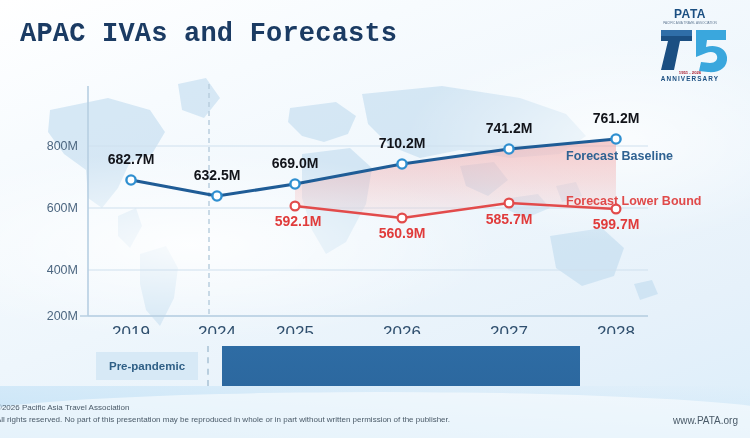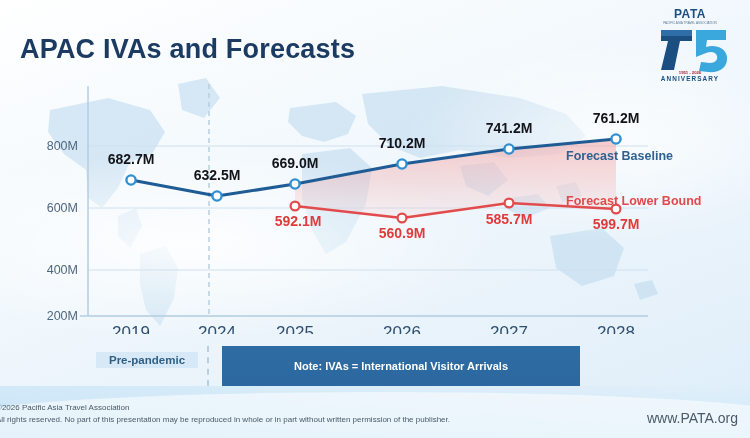--- a/index.html
+++ b/index.html
@@ -19,22 +19,22 @@
   .mapwrap svg { position:absolute; left:-10px; top:58px; width:770px; height:300px;
                  opacity:.55; filter: blur(0.4px); }
   .sheen { position:absolute; pointer-events:none; }
   .sheen.a { left:-120px; top:150px; width:620px; height:190px;
      background: radial-gradient(ellipse at center, rgba(255,255,255,.85) 0%, rgba(255,255,255,0) 70%); }
   .sheen.b { right:-80px; top:40px; width:420px; height:200px;
      background: radial-gradient(ellipse at center, rgba(255,255,255,.7) 0%, rgba(255,255,255,0) 72%); }
 
   
   .title {
-    position:absolute; left:20px; top:34px;
-    font-size:27px; font-weight:bold; color:#1b3b63; letter-spacing:.2px;
+    position:absolute; left:20px; top:19px;
+    font-size:27px; font-weight:bold; color:#1b3b63; letter-spacing:.2px;font-family:Liberation Mono, monospace;
   }
   .logo { position:absolute; right:14px; top:2px; width:92px; height:82px; }
 
   
   .chart { position:absolute; left:0; top:84px; width:750px; height:250px; }
   .chart svg { display:block; }
   .axis-label {
     font-size:12.5px; fill:#4d6781; font-family:"Liberation Sans", sans-serif;
   }
   .xtick {
@@ -44,21 +44,21 @@
     font-size:14px; font-weight:bold; fill:#12141a; font-family:"Liberation Sans", sans-serif;
   }
   .dlabel-red {
     font-size:14px; font-weight:bold; fill:#e03b3b; font-family:"Liberation Sans", sans-serif;
   }
   .legend-blue { font-size:12.5px; font-weight:bold; fill:#2f6292; font-family:"Liberation Sans", sans-serif; }
   .legend-red  { font-size:12.5px; font-weight:bold; fill:#e04a4a; font-family:"Liberation Sans", sans-serif; }
 
   
   .prepan {
-    position:absolute; left:96px; top:352px; width:102px; height:16px;
+    position:absolute; left:96px; top:352px; width:102px; height:28px;
     background:#d7e9f6; color:#2f5f86; font-size:11.5px; font-weight:bold;
     display:flex; align-items:center; justify-content:center;
   }
   .dashsep {
     position:absolute; left:207px; top:346px; width:0; height:40px;
     border-left:2px dashed #b9cede;
   }
   .notebox {
     position:absolute; left:222px; top:346px; width:358px; height:40px;
     background:linear-gradient(180deg,#2e6ca4 0%,#2c689f 100%);
@@ -72,21 +72,21 @@
     position:absolute; left:0; bottom:0; width:750px; height:52px;
     background:linear-gradient(185deg, rgba(214,235,250,.0) 0%, rgba(206,231,248,.75) 45%, rgba(196,226,246,.95) 100%);
   }
   .footband:before {
     content:""; position:absolute; left:-40px; top:6px; width:840px; height:48px;
     background:rgba(255,255,255,.55);
     border-radius:50% 50% 0 0 / 26px 26px 0 0;
   }
   .foot1 { position:absolute; left:-4px; bottom:26px; font-size:8px; color:#4a5a68; white-space:nowrap; }
   .foot2 { position:absolute; left:-4px; bottom:14px; font-size:8px; color:#4a5a68; white-space:nowrap; }
-  .footurl { position:absolute; right:12px; bottom:12px; font-size:14px; color:#4a5a68; }
+  .footurl { position:absolute; right:12px; bottom:12px; font-size:10px; color:#4a5a68; }
 </style>
 </head>
 <body>
 
 <div id="slide">
 
   <div class="mapwrap">
     <svg viewBox="0 0 770 300" xmlns="http://www.w3.org/2000/svg" aria-hidden="true">
       <g fill="#bcd9ee">
 
@@ -199,21 +199,20 @@
       <text class="xtick" x="295" y="254" text-anchor="middle">2025</text>
       <text class="xtick" x="402" y="254" text-anchor="middle">2026</text>
       <text class="xtick" x="509" y="254" text-anchor="middle">2027</text>
       <text class="xtick" x="616" y="254" text-anchor="middle">2028</text>
     </svg>
   </div>
 
   <div class="prepan">Pre-pandemic</div>
   <div class="dashsep"></div>
   <div class="notebox">
-    <div>Note: IVAs = International Visitor Arrivals</div>
   </div>
 
   <div class="footband">
     <div class="foot1">©2026 Pacific Asia Travel Association</div>
     <div class="foot2">All rights reserved. No part of this presentation may be reproduced in whole or in part without written permission of the publisher.</div>
     <div class="footurl">www.PATA.org</div>
   </div>
 
 </div>
 

